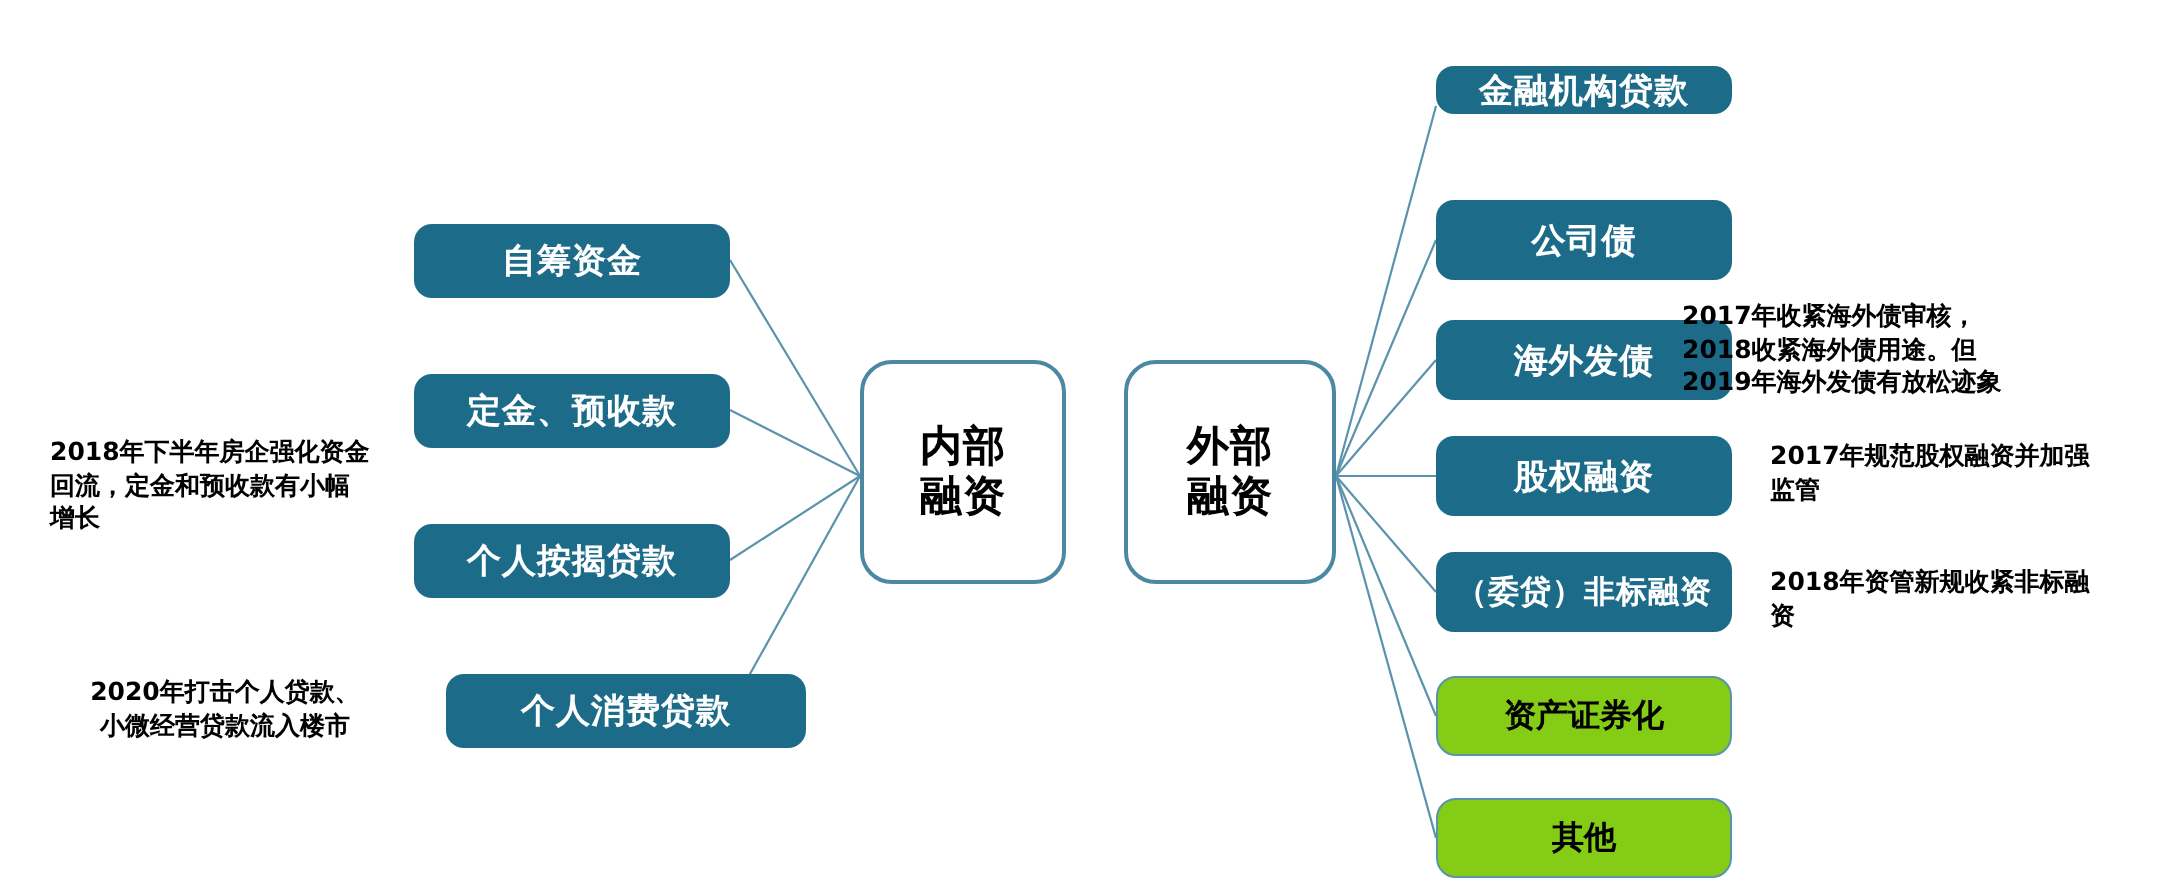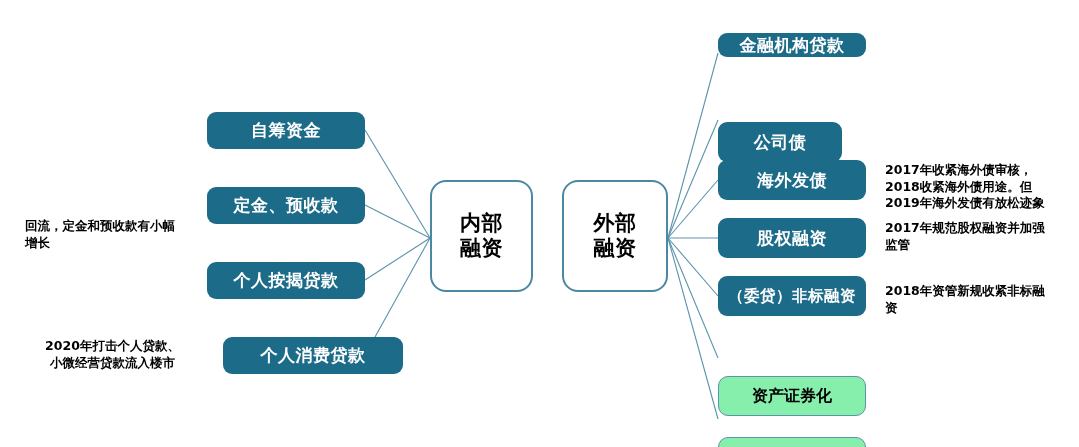--- a/index.html
+++ b/index.html
@@ -37,27 +37,26 @@
   }
   .node-filled {
     background: #1C6B88;
     color: #ffffff;
     font-weight: bold;
     font-size: 17px;
     letter-spacing: 0.5px;
     border: none;
   }
   .node-outline {
-    background: #86efac;
+    background: #84cc16;
     color: #000000;
     font-weight: bold;
     font-size: 16px;
     border: 1.6px solid #5B93AB;
     border-radius: 10px;
-    margin-top: 38px;
   }
   .hub {
     position: absolute;
     box-sizing: border-box;
     background: #ffffff;
     border: 2px solid #4D88A3;
     border-radius: 16px;
     display: flex;
     align-items: center;
     justify-content: center;
@@ -126,44 +125,45 @@
   <div class="node node-filled" style="left:207px; top:112px; width:158px; height:37px;">自筹资金</div>
 
   <div class="node node-filled" style="left:207px; top:187px; width:158px; height:37px;">定金、预收款</div>
 
   <div class="node node-filled" style="left:207px; top:262px; width:158px; height:37px;">个人按揭贷款</div>
 
   <div class="node node-filled" style="left:223px; top:337px; width:180px; height:37px;">个人消费贷款</div>
 
   <div class="node node-filled" style="left:718px; top:33px; width:148px; height:24px;">金融机构贷款</div>
 
-  <div class="node node-filled" style="left:718px; top:100px; width:124px; height:40px;margin-top:22px;">公司债</div>
+  <div class="node node-filled" style="left:718px; top:100px; width:148px; height:40px;">公司债</div>
 
   <div class="node node-filled" style="left:718px; top:160px; width:148px; height:40px;">海外发债</div>
 
   <div class="node node-filled" style="left:718px; top:218px; width:148px; height:40px;">股权融资</div>
 
   <div class="node node-filled" style="left:718px; top:276px; width:148px; height:40px; font-size:15.5px;">（委贷）非标融资</div>
 
   <div class="node node-outline" style="left:718px; top:338px; width:148px; height:40px;">资产证券化</div>
 
   <div class="node node-outline" style="left:718px; top:399px; width:148px; height:40px;">其他</div>
 
   <div class="annot annot-left" style="left:25px; top:218px; width:175px;">
+    <div>2018年下半年房企强化资金</div>
     <div>回流，定金和预收款有小幅</div>
     <div>增长</div>
   </div>
 
   <div class="annot annot-center" style="left:25px; top:338px; width:175px;">
     <div>2020年打击个人贷款、</div>
     <div>小微经营贷款流入楼市</div>
   </div>
 
 
-  <div class="annot annot-left" style="left:885px; top:150px; width:185px;margin-top:12px;">
+  <div class="annot annot-left" style="left:841px; top:150px; width:185px;">
     <div>2017年收紧海外债审核，</div>
     <div>2018收紧海外债用途。但</div>
     <div>2019年海外发债有放松迹象</div>
   </div>
 
   <div class="annot annot-left" style="left:885px; top:220px; width:185px;">
     <div>2017年规范股权融资并加强</div>
     <div>监管</div>
   </div>
 

